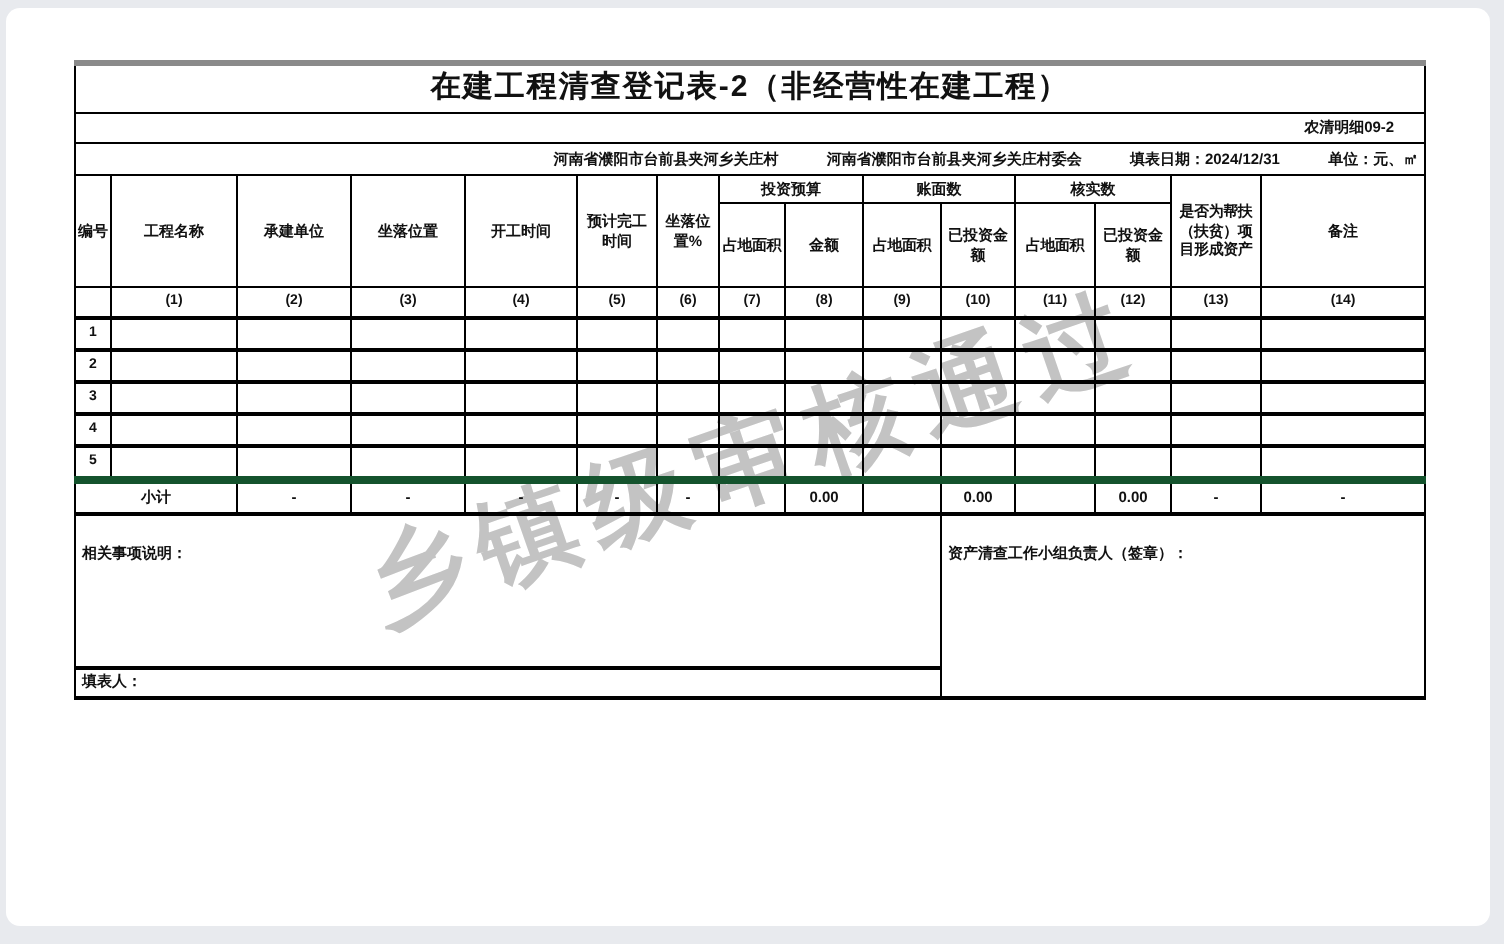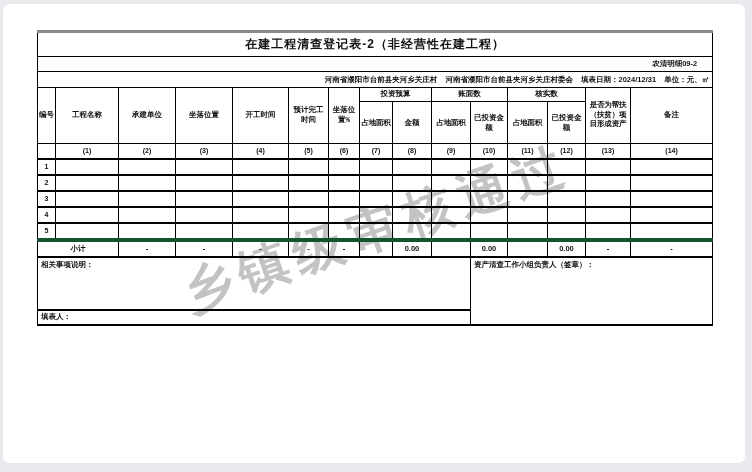--- a/index.html
+++ b/index.html
@@ -25,33 +25,33 @@
     background:transparent;
     border-left:1.5px solid #000;border-right:1.5px solid #000;
     border-bottom:2px solid #000;border-top:3px solid #8a8a8a;
   }
   table.form td{
     border:1px solid #000;padding:0 1px;
     font-weight:bold;font-size:7.5px;line-height:1.25;
     text-align:center;vertical-align:middle;overflow:hidden;
     background:transparent;
   }
-  tr.title-row td{height:23px;font-size:12px;letter-spacing:1px;border-bottom:1px solid #000;}
+  tr.title-row td{height:23px;font-size:15px;letter-spacing:1px;border-bottom:1px solid #000;}
   tr.code-row td{height:14px;text-align:right;font-size:7.5px;padding-right:15px;}
   tr.info-row td{height:15px;text-align:right;font-size:7.5px;padding-right:3px;}
-  tr.info-row span{margin-left:6px;}
-  tr.h1 td{height:13px;font-family:Liberation Mono, monospace;}
+  tr.info-row span{margin-left:22px;}
+  tr.h1 td{height:13px;}
   tr.h2 td{height:41px;}
   td.small-hdr{font-size:6.5px;}
   td.tiny-hdr{font-size:7px;letter-spacing:-0.2px;}
   tr.num-row td{height:14px;font-size:7px;}
   tbody.body-rows td{height:14px;border-top:2px solid #000;font-size:7px;}
   tr.subtotal td{height:14px;border-top:4px solid #14532d;}
   td.num-right{text-align:right;padding-right:2px;font-size:7px;}
-  tr.foot1 td{border-top:2px solid #000;height:47px;text-align:left;vertical-align:top;padding:2px 3px;}
+  tr.foot1 td{border-top:2px solid #000;height:47px;text-align:left;vertical-align:top;padding:14px 3px;}
   tr.foot2 td{border-top:2px solid #000;height:11px;text-align:left;vertical-align:top;padding:1px 3px;}
 </style>
 </head>
 <body>
 
 <div class="page">
 
   <div class="watermark" style="color: rgb(195, 195, 195);">乡镇级审核通过</div>
 
   <table class="form">

